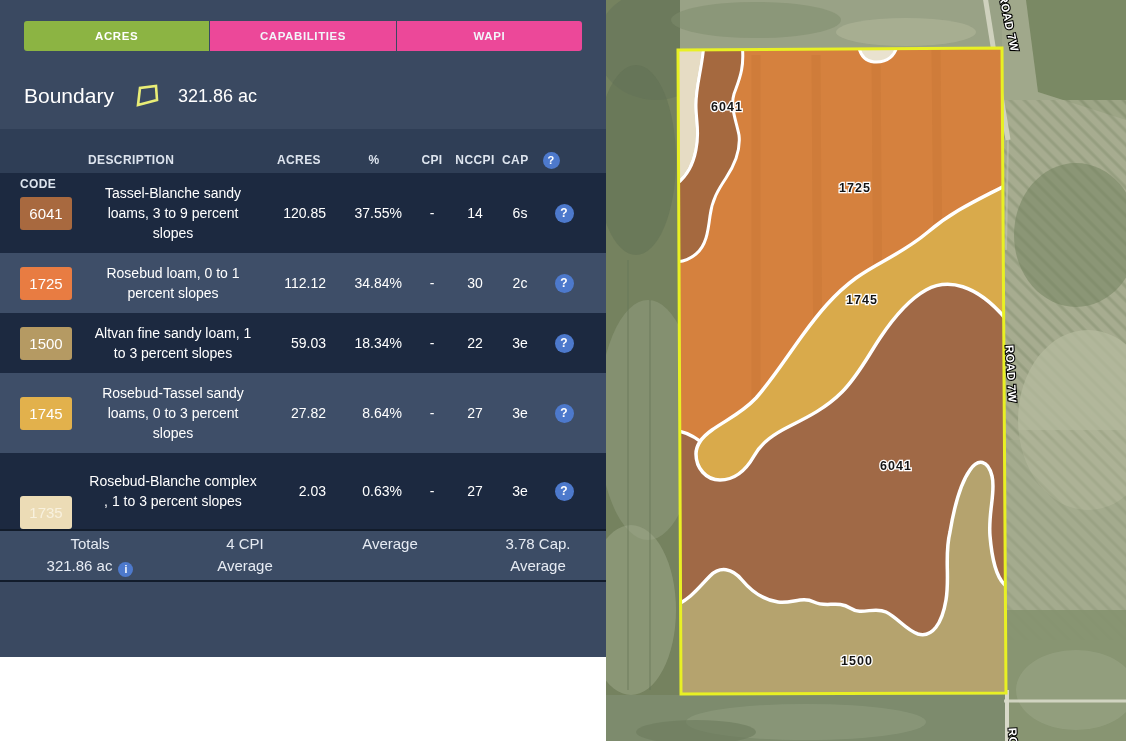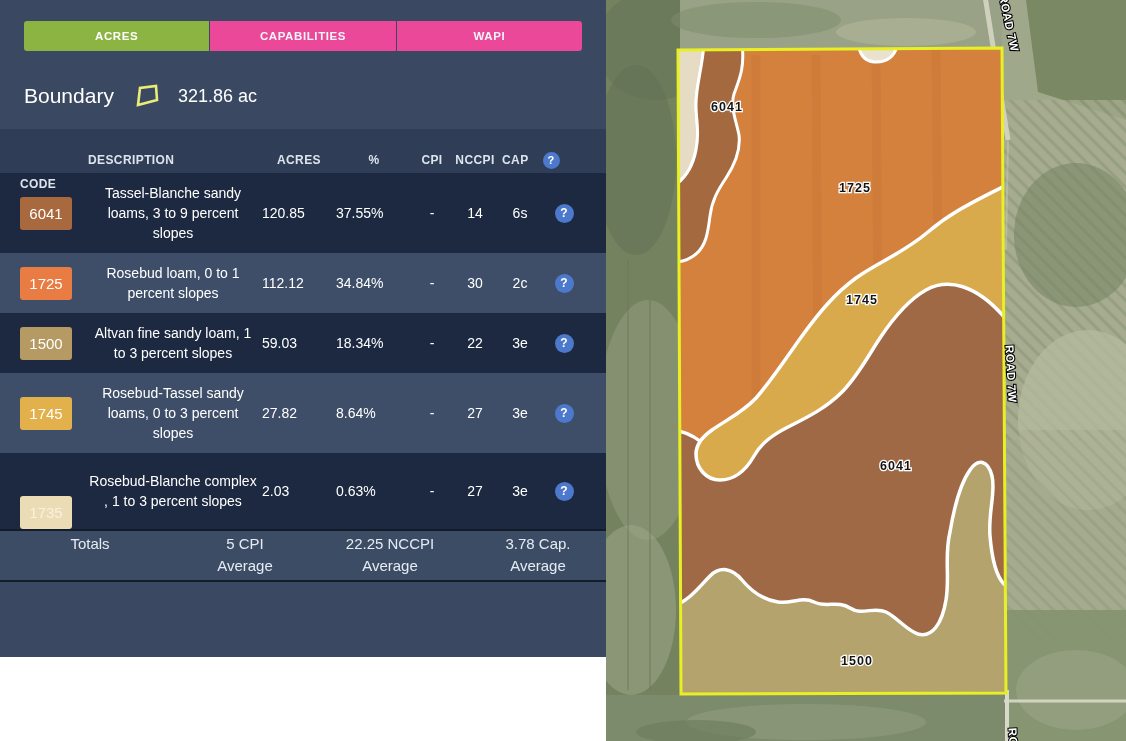--- a/index.html
+++ b/index.html
@@ -34,21 +34,21 @@
   .th-cap { display:flex; align-items:center; gap:14px; grid-column:7 / 9; padding-left:4px; }
 
   .trow { color:#fff; font-size:14px; }
   .trow.dark  { background:#1c2940; }
   .trow.light { background:#3e4e68; }
   .cell-desc { font-size:14px; line-height:20px; padding:10px 4px 10px 0;text-align:center; }
   .chip { width:52px; height:33px; margin-left:8px; border-radius:3px;
           display:flex; align-items:center; justify-content:center;
           color:#fff; font-size:15px; }
   .chip.lighttext { color:#f8f1de; }
-  .num-r  { text-align:left; padding-right:10px; }
+  .num-r  { text-align:right; padding-right:10px; }
   .num-c  { text-align:center; }
   .help-badge { width:19px; height:19px; border-radius:50%; background:#4d79cc;
     color:#fff; font-size:12px; font-weight:700; display:flex; align-items:center;
     justify-content:center; margin:0 auto; cursor:pointer; }
   .help-badge.sm { width:17px; height:17px; font-size:11px; margin:0; }
 
   .totals { display:grid; grid-template-columns:180px 130px 160px 136px;
     background:#3c4c65; border-top:2px solid #121c2b; border-bottom:2px solid #121c2b;
     color:#e6ebf3; font-size:15px; line-height:22px; text-align:center;
     padding:2px 16px 3px 0; }
@@ -175,27 +175,27 @@
         <div class="num-c">27</div>
         <div class="num-c">3e</div>
         <div>
             <span class="help-badge">?</span>
           </div>
       </div>
 
       <div class="totals">
         <div class="cell">
           <div>Totals</div>
+          <div><span>321.86 ac</span><span class="info-badge">i</span></div>
         </div>
         <div class="cell">
-          <div>5 CPI</div>
+          <div>4 CPI</div>
           <div>Average</div>
         </div>
         <div class="cell">
-          <div>22.25 NCCPI</div>
           <div>Average</div>
         </div>
         <div class="cell">
           <div>3.78 Cap.</div>
           <div>Average</div>
         </div>
       </div>
 
     </div>
   </div>

